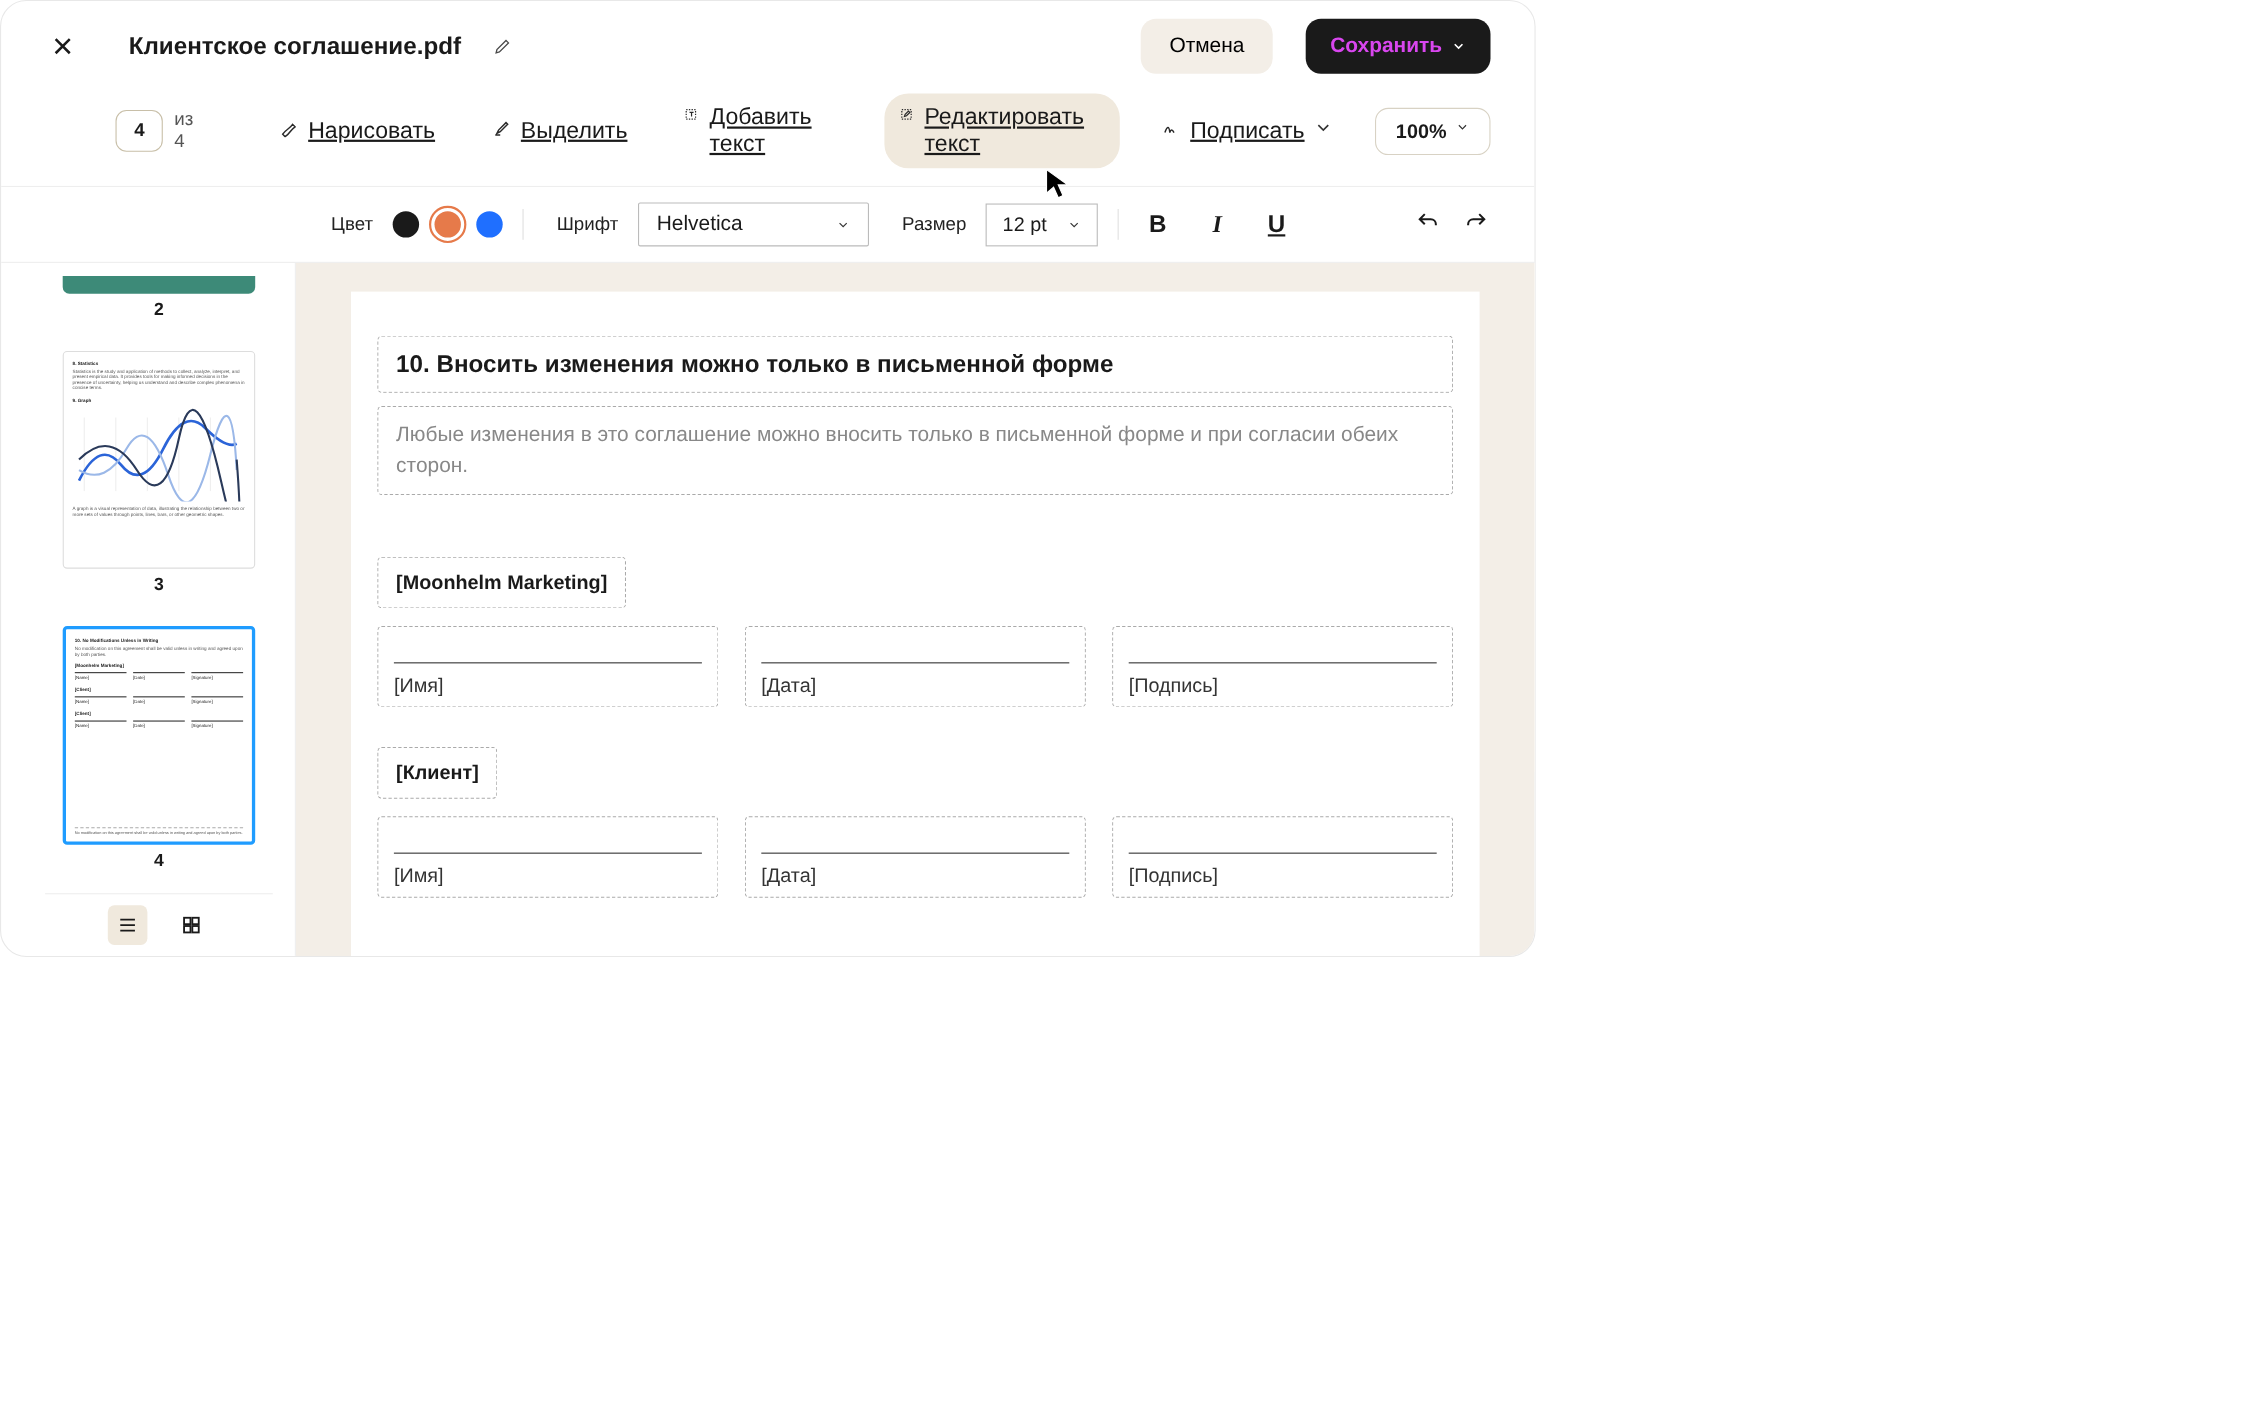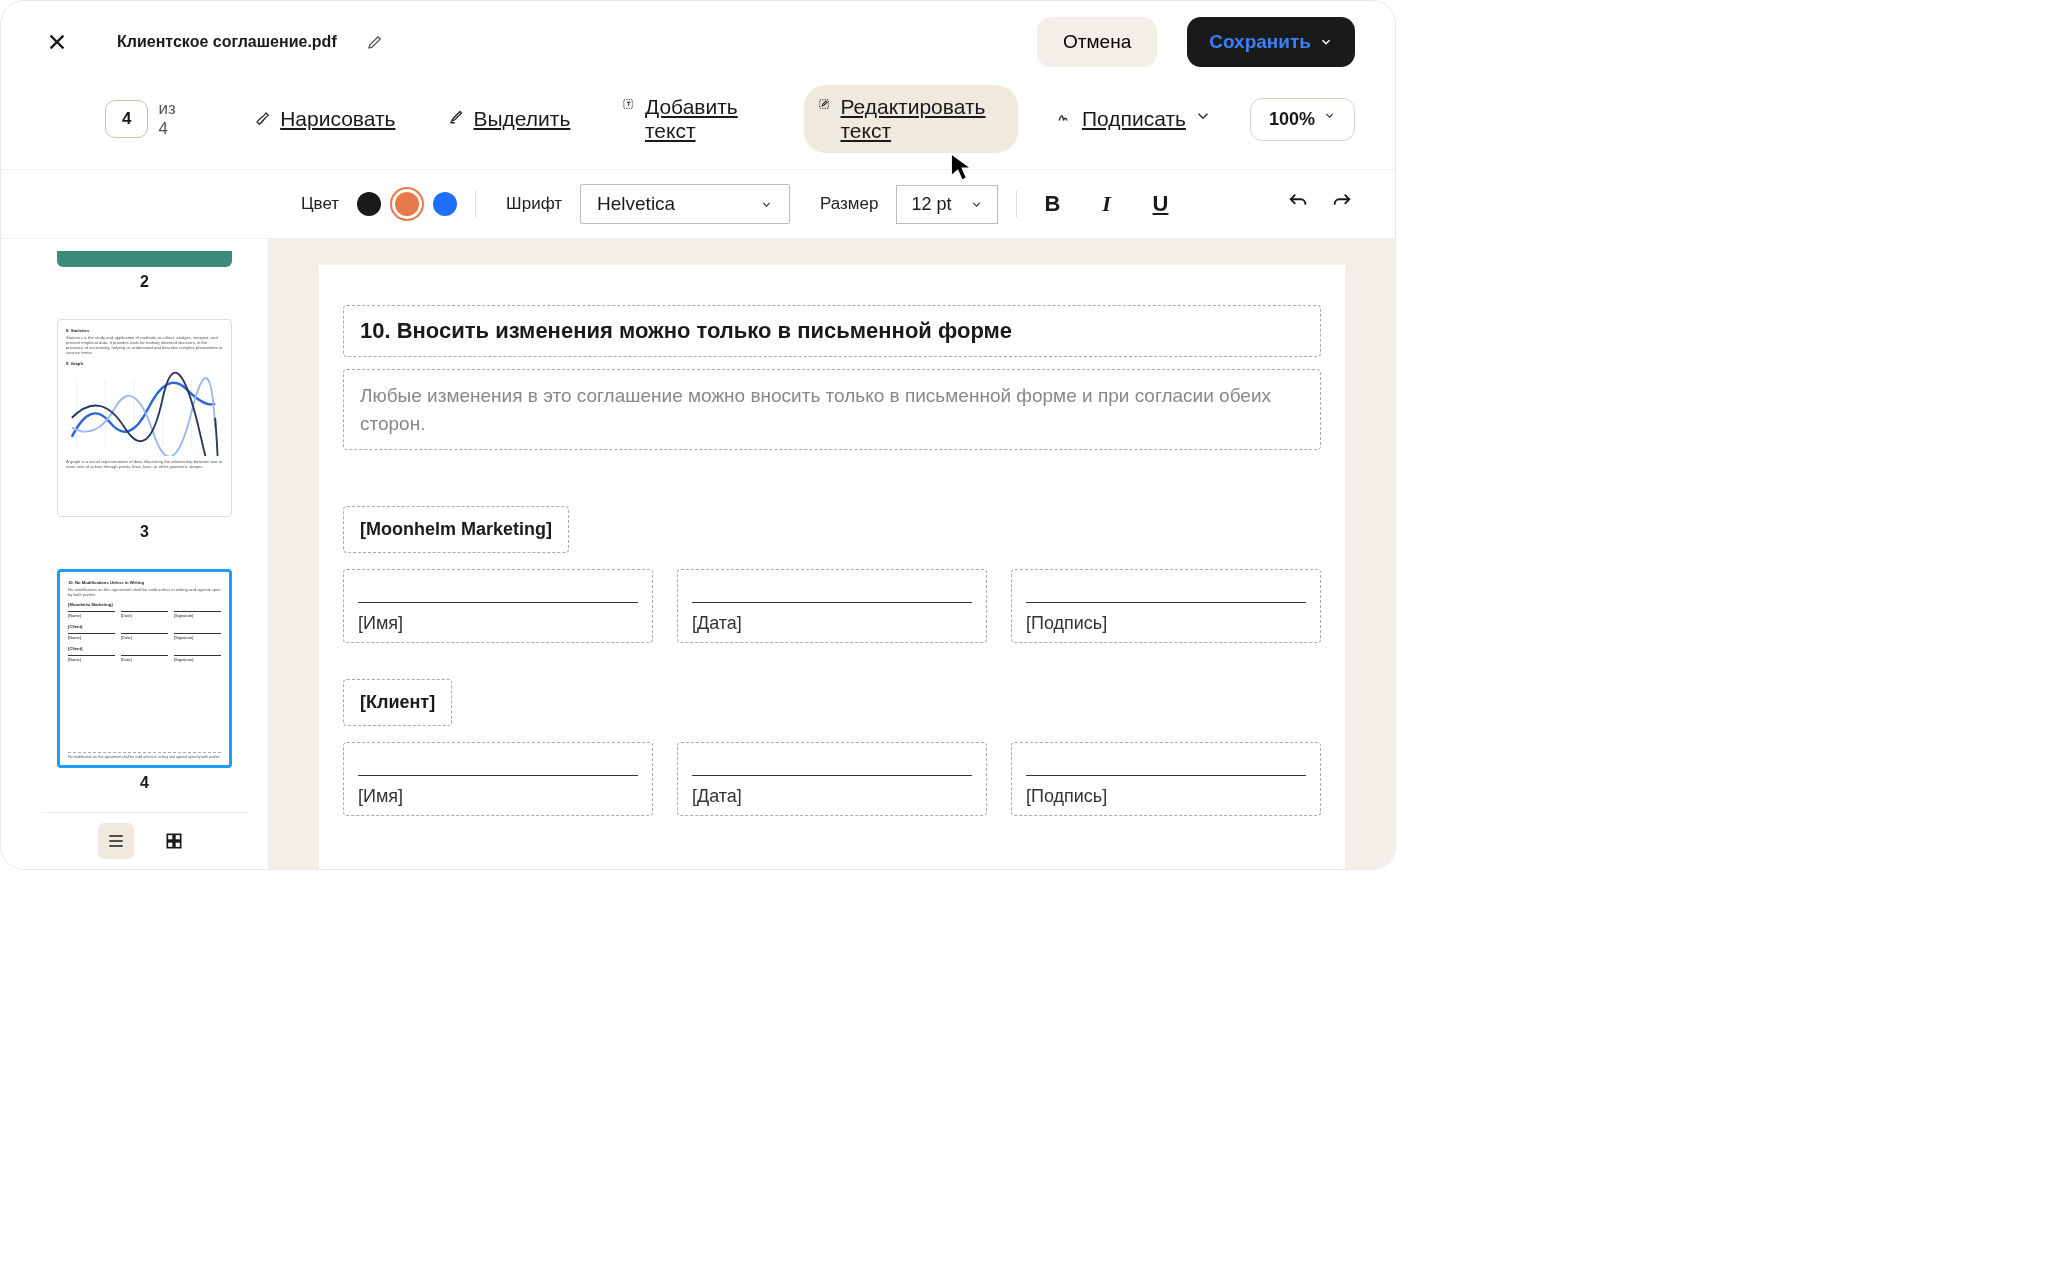--- a/index.html
+++ b/index.html
@@ -1,26 +1,26 @@
 <!DOCTYPE html>
 <html><head>
 <meta charset="utf-8">
 <style>
 * { box-sizing: border-box; margin: 0; padding: 0; }
 body { font-family: -apple-system, BlinkMacSystemFont, "Segoe UI", Helvetica, Arial, sans-serif; background: #fff; color: #1a1a1a; }
 .app { width: 1396px; height: 870px; display: flex; flex-direction: column; border-radius: 24px; overflow: hidden; border: 1px solid #e8e8e8; }
 .topbar { display: flex; align-items: center; padding: 16px 40px 8px 40px; gap: 20px; }
 .close-btn { width: 32px; height: 32px; display: flex; align-items: center; justify-content: center; cursor: pointer; }
 .close-btn svg { width: 22px; height: 22px; stroke: #1a1a1a; stroke-width: 2.5; }
-.title { font-size: 16px; font-weight: 700; margin-left: 24px; }
+.title { font-size: 22px; font-weight: 700; margin-left: 24px; }
 .edit-title-btn { width: 20px; height: 20px; display: flex; align-items: center; justify-content: center; margin-left: 8px; }
 .edit-title-btn svg { width: 18px; height: 18px; stroke: #4a4a4a; stroke-width: 1.6; fill:none;}
 .spacer { flex: 1; }
 .cancel-btn { background: #f3eee7; border: none; padding: 14px 26px; border-radius: 14px; font-size: 19px; font-weight: 400; cursor: pointer; }
-.save-btn { background: #1a1a1a; color: #3b82f6; border: none; padding: 14px 22px; border-radius: 14px; font-size: 19px; font-weight: 700; cursor: pointer; display: flex; align-items: center; gap: 8px; margin-left: 10px; }
+.save-btn { background: #1a1a1a; color: #d946ef; border: none; padding: 14px 22px; border-radius: 14px; font-size: 19px; font-weight: 700; cursor: pointer; display: flex; align-items: center; gap: 8px; margin-left: 10px; }
 .save-btn svg { width: 14px; height: 14px; stroke: #fff; stroke-width: 2.5; fill: none; }
 .toolbar { display: flex; align-items: center; padding: 10px 40px 16px 104px; gap: 24px; border-bottom: 1px solid #eee; }
 .page-indicator { display: flex; align-items: center; gap: 10px; font-size: 17px; }
 .page-current { border: 1.5px solid #c8bfa8; border-radius: 10px; padding: 8px 16px; font-weight: 600; }
 .page-total { color: #555; }
 .tool { display: flex; align-items: flex-start; gap: 8px; font-size: 21px; cursor: pointer; padding: 10px 14px; border-radius: 22px; text-decoration: underline; }
 .tool.active { background: #f0e9dd; }
 .tool svg { width: 18px; height: 18px; stroke: #2a2a2a; stroke-width: 1.8; fill: none; }
 .chev { width: 13px; height: 13px; }
 .zoom { border: 1.5px solid #d8d2c4; border-radius: 12px; padding: 10px 18px; font-size: 18px; font-weight: 600; display: flex; align-items: flex-start; gap: 8px; margin-left: auto; }

